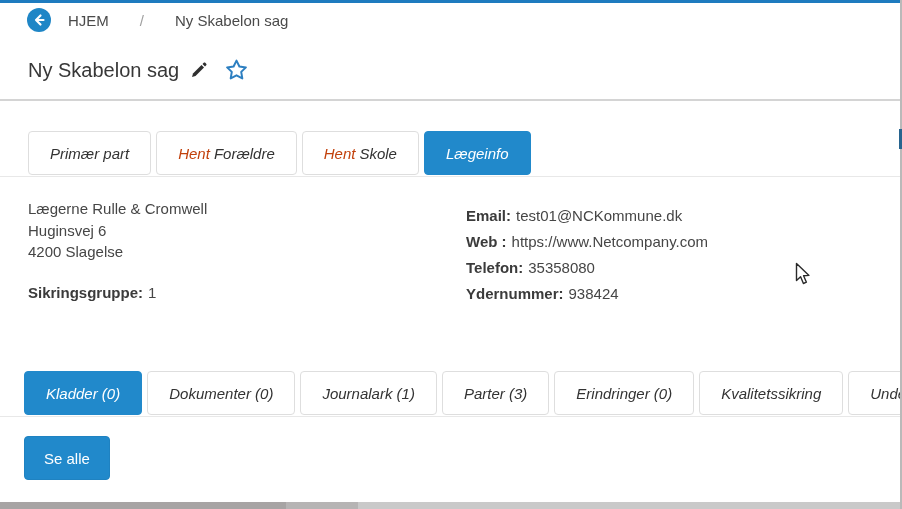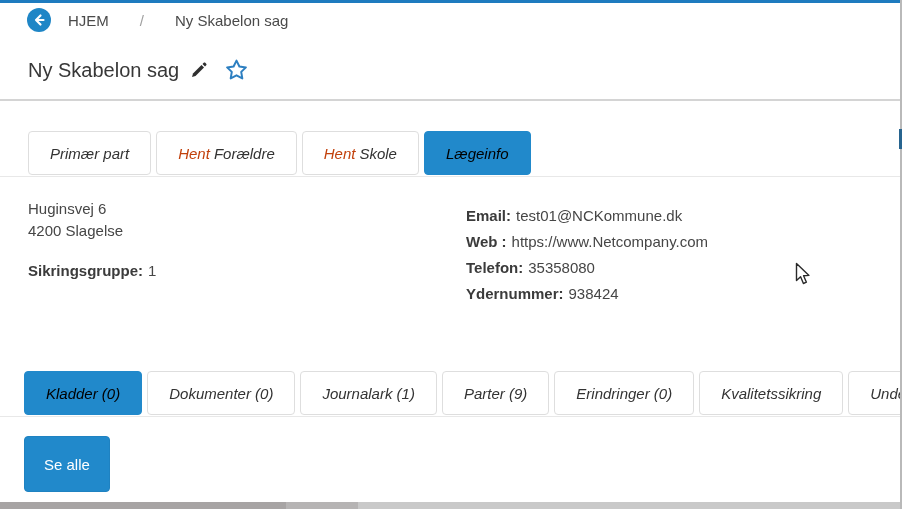--- a/index.html
+++ b/index.html
@@ -32,38 +32,38 @@
 
   
   .tabs { position:absolute; display:flex; gap:5px;font-style:italic; }
   .tabs-primary { top:131px; left:28px; }
   .tabs-secondary { top:371px; left:24px; }
   .tab {
     height:44px; display:flex; align-items:center; padding:0 21px;
     background:#ffffff; border:1px solid #dedede; border-radius:4px;
     font-size:15px; color:#333333; cursor:pointer; white-space:nowrap;
   }
-  .tab.active { background:#2189cb; border-color:#2189cb; color:#000000; }
+  .tab.active { background:#2189cb; border-color:#2189cb; color:#ffffff; }
   .tab-prefix { color:#c2410c; margin-right:4px; }
   .tab-prefix:empty { margin-right:0; }
   .tabs-underline { position:absolute; left:0; width:100%; height:1px; background:#e8e8e8; }
   .u1 { top:176px; }
   .u2 { top:416px; }
 
   
   .info-left { position:absolute; top:198px; left:28px; font-size:15px; color:#464646; line-height:21.5px; }
   .sikringsgruppe { margin-top:19px; }
   .info-right { position:absolute; top:207px; left:466px; font-size:15px; color:#464646; }
   .info-right .field { margin-bottom:8px; line-height:18px; }
   b, .lbl { font-weight:700; color:#3b3b3b; }
   .lbl { margin-right:5px; }
 
   
   .see-all-btn {
-    position:absolute; top:436px; left:24px; height:56px;
+    position:absolute; top:436px; left:24px; height:44px;
     background:#2189cb; color:#ffffff; font-size:15px; font-family:inherit;
     border:1px solid #1f82c1; border-radius:4px; padding:0 19px; cursor:pointer;
   }
 
   
   .hscrollbar { position:absolute; left:0; bottom:0; width:100%; height:7px; background:#c9c9c9; }
   .hscroll-thumb { position:absolute; left:0; top:0; height:7px; width:286px; background:#a7a4a4; }
   .hscroll-thumb2 { position:absolute; left:286px; top:0; height:7px; width:72px; background:#b6b4b4; }
 
   .cursor { position:absolute; top:262px; left:795px; pointer-events:none; }
@@ -119,20 +119,21 @@
     <span>Skole</span>
   </div>
   <div class="tab active">
     <span class="tab-prefix"></span>
     <span>Lægeinfo</span>
   </div>
 </div>
 <div class="tabs-underline u1"></div>
 
 <div class="info-left">
+  <div>Lægerne Rulle &amp; Cromwell</div>
   <div>Huginsvej 6</div>
   <div>4200 Slagelse</div>
   <div class="sikringsgruppe">
     <span class="lbl">Sikringsgruppe:</span><span>1</span>
   </div>
 </div>
 
 <div class="info-right">
   <div class="field">
     <span class="lbl">Email:</span><span>test01@NCKommune.dk</span>
@@ -152,21 +153,21 @@
   <div class="tab active">
     <span>Kladder (0)</span>
   </div>
   <div class="tab">
     <span>Dokumenter (0)</span>
   </div>
   <div class="tab">
     <span>Journalark (1)</span>
   </div>
   <div class="tab">
-    <span>Parter (9)</span>
+    <span>Parter (3)</span>
   </div>
   <div class="tab">
     <span>Erindringer (0)</span>
   </div>
   <div class="tab">
     <span>Kvalitetssikring</span>
   </div>
   <div class="tab">
     <span>Underretninger (0)</span>
   </div>

